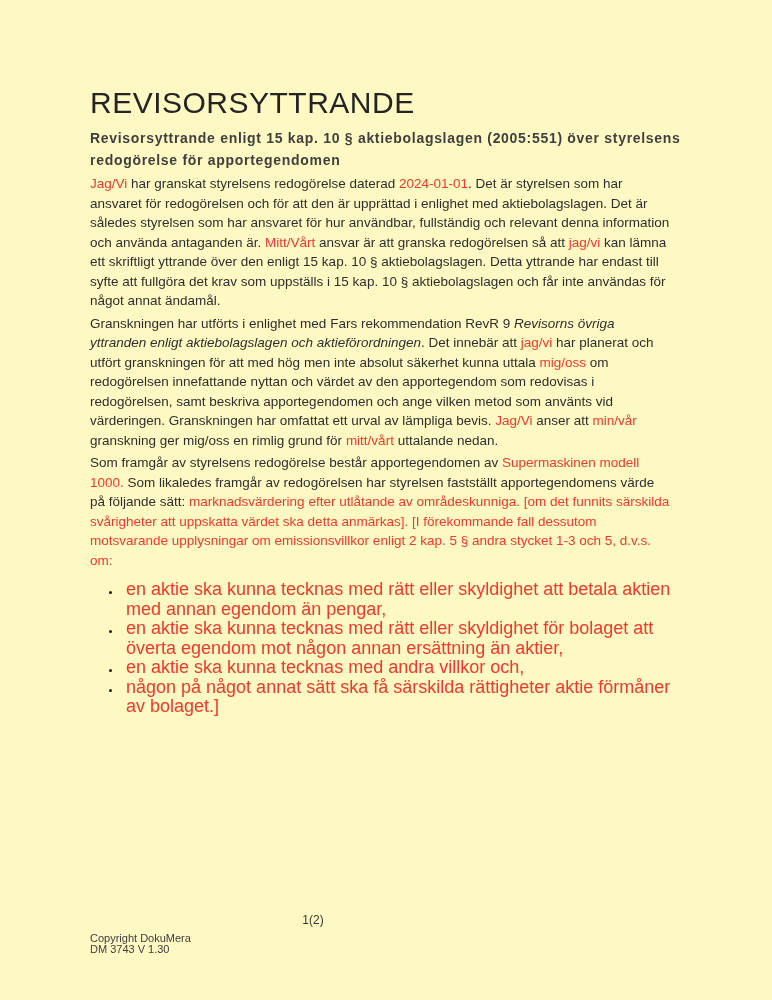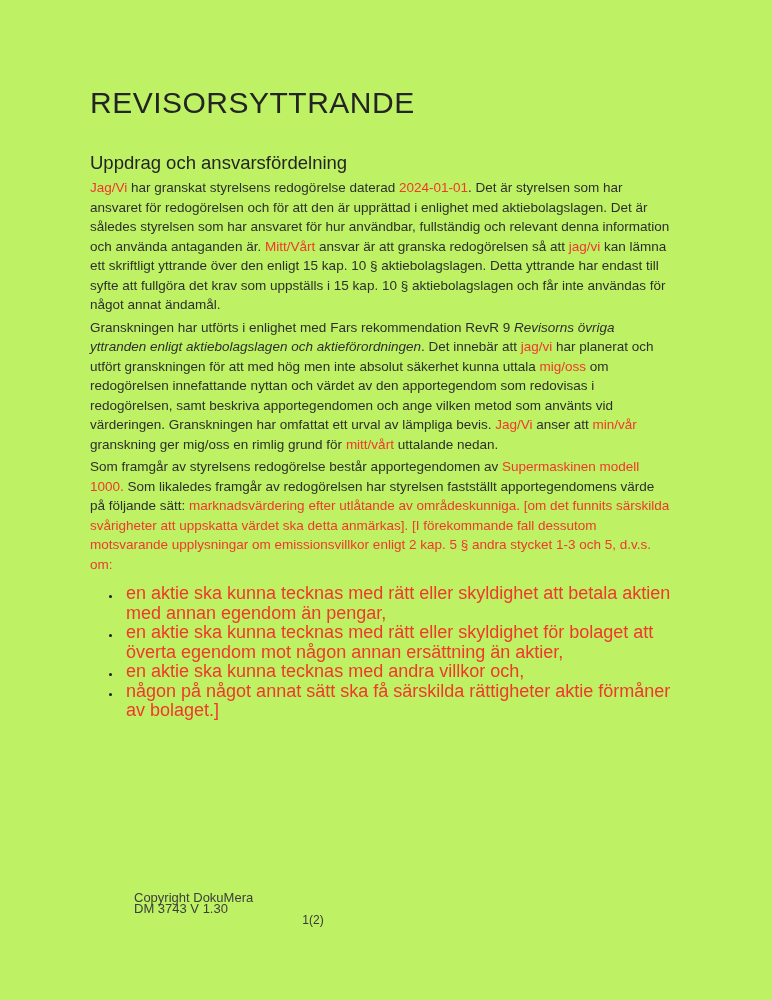--- a/index.html
+++ b/index.html
@@ -6,21 +6,21 @@
     --red:#f0382c;
     --ink:#2e2e2e;
     --heading:#242424;
     --muted:#3f3f3f;
   }
   html,body{margin:0;padding:0;background:#ffffff;}
   .page{
     position:relative;
     width:772px;
     height:1000px;
-    background:#bef264;
+    background:#fef9c3;
     font-family:"Liberation Sans", sans-serif;
     color:var(--ink);
     overflow:hidden;
     box-sizing:border-box;
   }
   .content{
     position:absolute;
     left:90px;
     top:85px;
     width:594px;
@@ -81,38 +81,37 @@
     left:0;
     top:913px;
     width:626px;
     text-align:center;
     font-size:12px;
     color:#383838;
   }
   .footer{
     position:absolute;
     left:90px;
-    top:892px;
-    font-size:13px;
+    top:933px;
+    font-size:11px;
     line-height:11px;
     color:#3d3d3d;
-    margin-left:44px;
   }
 </style>
 </head>
 <body>
 
 <div class="page">
   <div class="content">
 
     <h1 class="doc-title">REVISORSYTTRANDE</h1>
 
+    <p class="doc-subtitle">Revisorsyttrande enligt 15 kap. 10 § aktiebolagslagen (2005:551) över styrelsens redogörelse för apportegendomen</p>
 
 
-    <h2 class="section-heading first">Uppdrag och ansvarsfördelning</h2>
     <p class="body-par"><span class="run-red">Jag/Vi</span><span> har granskat styrelsens redogörelse daterad </span><span class="run-red">2024-01-01</span><span>. Det är styrelsen som har ansvaret för redogörelsen och för att den är upprättad i enlighet med aktiebolagslagen. Det är således styrelsen som har ansvaret för hur användbar, fullständig och relevant denna information och använda antaganden är. </span><span class="run-red">Mitt/Vårt</span><span> ansvar är att granska redogörelsen så att </span><span class="run-red">jag/vi</span><span> kan lämna ett skriftligt yttrande över den enligt 15 kap. 10 § aktiebolagslagen. Detta yttrande har endast till syfte att fullgöra det krav som uppställs i 15 kap. 10 § aktiebolagslagen och får inte användas för något annat ändamål.</span></p>
 
     <p class="body-par"><span>Granskningen har utförts i enlighet med Fars rekommendation RevR 9 </span><span class="run-italic">Revisorns övriga yttranden enligt aktiebolagslagen och aktieförordningen</span><span>. Det innebär att </span><span class="run-red">jag/vi</span><span> har planerat och utfört granskningen för att med hög men inte absolut säkerhet kunna uttala </span><span class="run-red">mig/oss</span><span> om redogörelsen innefattande nyttan och värdet av den apportegendom som redovisas i redogörelsen, samt beskriva apportegendomen och ange vilken metod som använts vid värderingen. Granskningen har omfattat ett urval av lämpliga bevis. </span><span class="run-red">Jag/Vi</span><span> anser att </span><span class="run-red">min/vår</span><span> granskning ger mig/oss en rimlig grund för </span><span class="run-red">mitt/vårt</span><span> uttalande nedan.</span></p>
 
     <p class="body-par"><span>Som framgår av styrelsens redogörelse består apportegendomen av </span><span class="run-red">Supermaskinen modell 1000.</span><span> Som likaledes framgår av redogörelsen har styrelsen fastställt apportegendomens värde på följande sätt: </span><span class="run-red">marknadsvärdering efter utlåtande av områdeskunniga. [om det funnits särskilda svårigheter att uppskatta värdet ska detta anmärkas]. [I förekommande fall dessutom motsvarande upplysningar om emissionsvillkor enligt 2 kap. 5 § andra stycket 1-3 och 5, d.v.s. om:</span></p>
 
     <ul class="red-bullets">
       <li><span class="run-red">en aktie ska kunna tecknas med rätt eller skyldighet att betala aktien med annan egendom än pengar,</span></li>
       <li><span class="run-red">en aktie ska kunna tecknas med rätt eller skyldighet för bolaget att överta egendom mot någon annan ersättning än aktier,</span></li>
       <li><span class="run-red">en aktie ska kunna tecknas med andra villkor och,</span></li>

